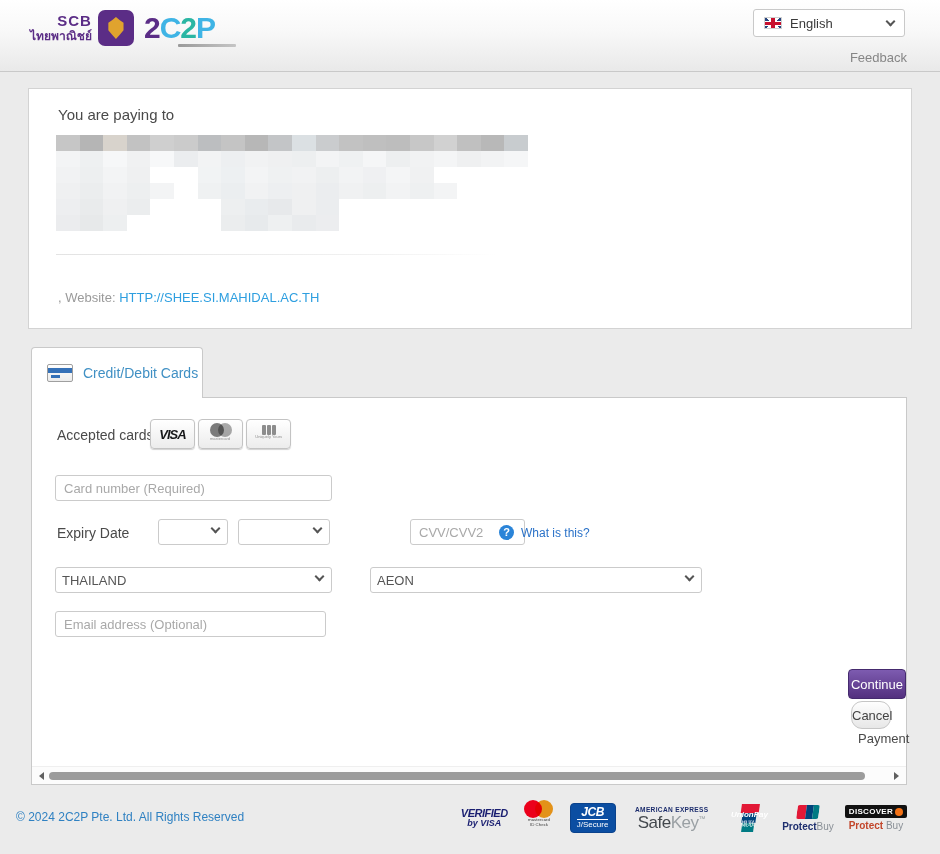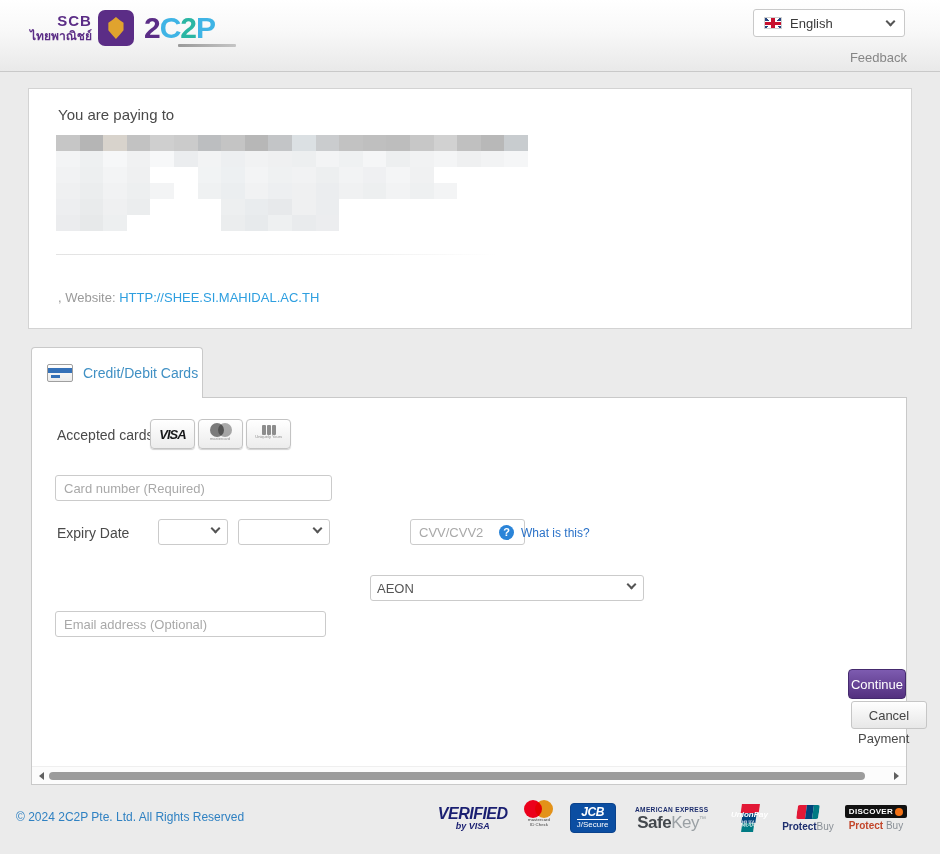--- a/index.html
+++ b/index.html
@@ -89,54 +89,54 @@
   .jcb-bars { display:flex; gap:1px; }
   .jcb-bars i { width:4px; height:10px; background:#8c8c8c; border-radius:1px; display:block; }
   .micro { font-size:8px; color:#8e8e8e; transform:scale(.5); transform-origin:center top;
     white-space:nowrap; display:block; line-height:1; }
   .help-circle { position:absolute; left:467px; top:127px; width:15px; height:15px; border-radius:50%;
     background:#2a84d8; color:#fff; font-size:11px; font-weight:bold; text-align:center; line-height:15px; cursor:pointer; }
   .help-link { position:absolute; left:489px; top:128px; font-size:12px; color:#2a72c8; cursor:pointer; text-decoration:none; }
   .btn-continue { position:absolute; left:816px; top:271px; width:58px; height:30px; border-radius:4px;
     background:linear-gradient(#7d5bb0,#53307f); border:1px solid #452a6e; color:#fff; font-size:13px;
     font-family:"Liberation Sans",sans-serif; cursor:pointer; }
-  .btn-cancel { position:absolute; left:819px; top:303px; width:76px; height:28px; border-radius:3px;
+  .btn-cancel { position:absolute; left:819px; top:303px; width:40px; height:28px; border-radius:11px;
     background:linear-gradient(#fefefe,#e7e7e7); border:1px solid #c6c6c6; color:#444; font-size:13px;
     font-family:"Liberation Sans",sans-serif; cursor:pointer; }
   .cancel-overflow { position:absolute; left:826px; top:333px; font-size:13px; color:#4a4a4a; cursor:pointer; }
   .hscroll { position:absolute; left:0px; top:368px; width:874px; height:18px; background:#fcfcfc;
     border-top:1px solid #efefef; }
   .sb-thumb { position:absolute; left:17px; top:5px; width:816px; height:8px; border-radius:4px;
     background:#9c9c9c; cursor:pointer; }
   .sb-ar { position:absolute; top:5px; width:0; height:0; border-top:4px solid transparent;
     border-bottom:4px solid transparent; cursor:pointer; }
   .sb-left { left:7px; border-right:5px solid #606060; }
   .sb-right { right:7px; border-left:5px solid #606060; }
 
   
   .copyright { position:absolute; left:16px; top:810px; font-size:12px; color:#2f81c2; }
   .foot-logos { position:absolute; right:33px; top:797px; height:42px; display:flex; align-items:center; }
   .flogo { margin-left:11px; display:flex; flex-direction:column; align-items:center; }
   .vv { color:#1a1f71; font-style:italic; text-align:right; line-height:1; }
-  .vv .v1 { font-size:16px; font-weight:bold; letter-spacing:-.5px;text-align:right; }
+  .vv .v1 { font-size:11px; font-weight:bold; letter-spacing:-.5px;text-align:right; }
   .vv .v2 { font-size:9px; font-weight:bold; display:block; }
   .mcid-circles { display:flex; height:18px; }
   .mcid-circles i { width:18px; height:18px; border-radius:50%; display:block; }
   .mcid-c1 { background:#eb001b; } .mcid-c2 { background:#f79e1b; margin-left:-7px; mix-blend-mode:multiply; }
   .mcid-txt { font-size:8px; color:#3a3a3a; transform:scale(.55); transform-origin:center top;
     text-align:center; line-height:1.1; white-space:nowrap; }
   .jcbbox { width:46px; height:30px; background:#0b4ea2; border-radius:4px; border:1px solid #0a428c;
     display:flex; flex-direction:column; align-items:center; justify-content:center; color:#fff; }
   .jcbbox .j1 { font-size:12px; font-weight:bold; font-style:italic; letter-spacing:-.5px; line-height:1.1; }
   .jcbbox .j2 { font-size:8px; border-top:1px solid #fff; padding-top:1px; line-height:1.1; }
   .amex { text-align:center; line-height:1; }
   .amex .a1 { font-size:8px; font-weight:bold; color:#1d2e6e; letter-spacing:.4px; white-space:nowrap;
     transform:scale(.82); transform-origin:center bottom; display:block; }
   .amex .a2 { font-size:17px; letter-spacing:-.5px; }
-  .amex .a2 .s1 { color:#43484d; font-weight:bold; } .amex .a2 .s2 { color:#9aa0a4; }
+  .amex .a2 .s1 { color:#43484d; font-weight:normal; } .amex .a2 .s2 { color:#9aa0a4; }
   .amex .tm { font-size:7px; color:#9aa0a4; vertical-align:super; }
   .upbox { width:44px; height:28px; position:relative; display:flex; transform:skewX(-8deg);
     border-radius:4px; overflow:hidden; }
   .upbox i { display:block; height:100%; }
   .up-r { width:40%; background:#e21836; } .up-b { width:32%; background:#00447c; } .up-g { width:28%; background:#007b84; }
   .up-text { position:absolute; left:0; right:0; top:6px; color:#fff; font-size:8px; font-weight:bold;
     font-style:italic; text-align:center; transform:skewX(8deg); }
   .up-cn { position:absolute; left:0; right:0; top:15px; color:#fff; font-size:7px; text-align:center; transform:skewX(8deg); }
   .protectbuy { font-size:10px; line-height:1; white-space:nowrap; }
   .protectbuy .pb1 { font-weight:bold; color:#1d2e6e; } .protectbuy .pb2 { color:#8a9097; }
@@ -350,21 +350,26 @@
     <div class="sel-wrap" style="left:126px; top:121px; width:70px;">
       <select></select><span class="chev"></span>
     </div>
     <div class="sel-wrap" style="left:206px; top:121px; width:92px;">
       <select></select><span class="chev"></span>
     </div>
     <input class="txt-input" style="left: 338px; top: 121px; width: 115px; margin-left: 40px;" placeholder="CVV/CVV2">
     <div class="help-circle">?</div>
     <a class="help-link">What is this?</a>
 
-    <div class="sel-wrap" style="left:338px; top:177px; width:274px;">
+    <div class="sel-wrap" style="left:23px; top:169px; width:277px;">
+      <select>
+        <option>THAILAND</option>
+      </select><span class="chev"></span>
+    </div>
+    <div class="sel-wrap" style="left:338px; top:169px; width:332px;">
       <select>
         <option>AEON</option>
       </select><span class="chev"></span>
     </div>
 
     <input class="txt-input" style="left: 23px; top: 213px; width: 271px;" placeholder="Email address (Optional)">
 
     <button class="btn-continue">Continue</button>
     <button class="btn-cancel">Cancel</button>
     <div class="cancel-overflow">Payment</div>

